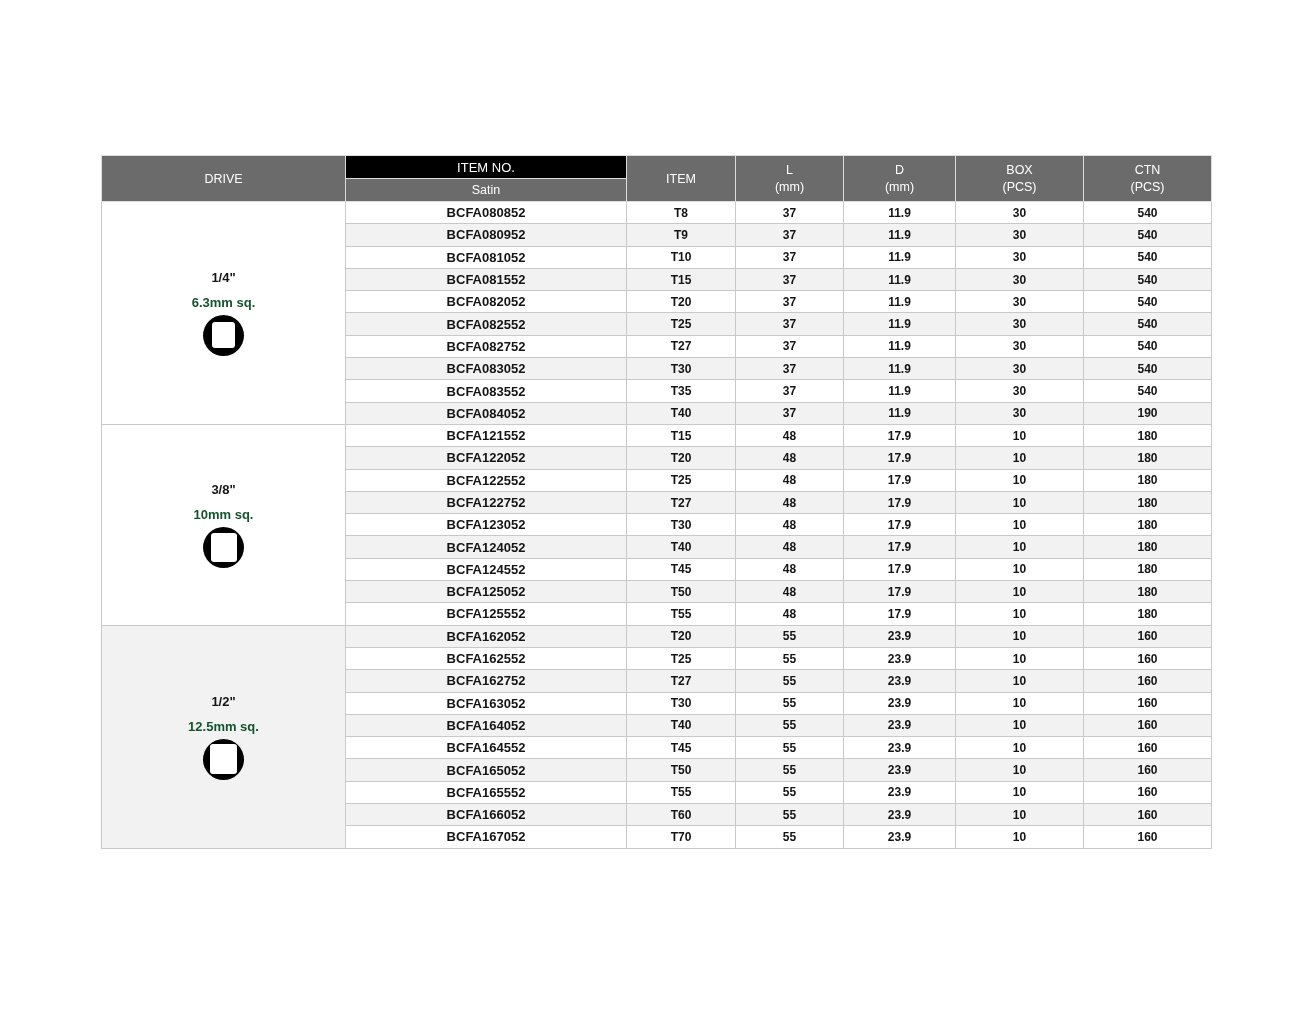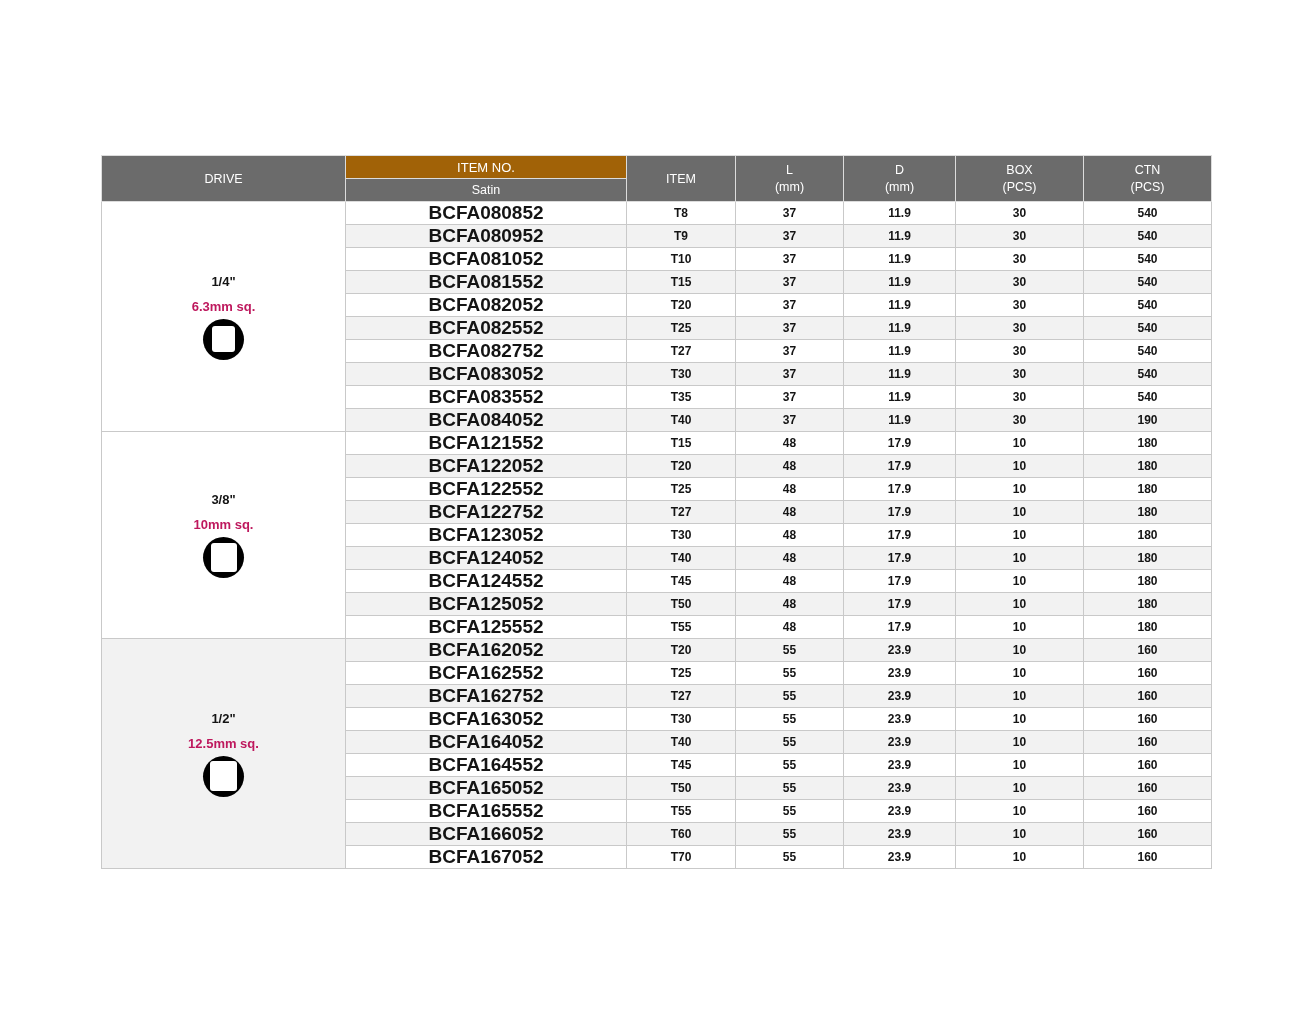--- a/index.html
+++ b/index.html
@@ -26,52 +26,52 @@
   thead tr { height: 23px; }
   thead th {
     color: #ffffff;
     font-weight: normal;
     font-size: 12.5px;
     border: 1px solid #dcdcdc;
     text-align: center;
     vertical-align: middle;
   }
   .th-gray  { background: #6b6b6b; }
-  .th-black { background: #a16207; font-size: 13px; }
+  .th-black { background: #000000; font-size: 13px; }
   .th-line  { line-height: 17px; }
 
   tbody tr { height: 22.3px; }
   tbody td {
     border: 1px solid #c9c9c9;
     text-align: center;
     vertical-align: middle;
     font-size: 12px;
     font-weight: bold;
     color: #141414;
     background: #ffffff;
   }
   tbody tr.row-odd td { background: #f2f2f2; }
-  tbody td.cell-item { font-size: 19px; }
+  tbody td.cell-item { font-size: 13px; }
 
   tbody td.drive-cell {
     background: #ffffff;
     vertical-align: middle;
     text-align: center;
     border-bottom: 1px solid #c9c9c9;
   }
   .drive-label {
     font-size: 13px;
     font-weight: bold;
     color: #141414;
     margin-bottom: 10px;
   }
   .drive-sub {
     font-size: 13px;
     font-weight: bold;
-    color: #be185d;
+    color: #14532d;
   }
   .drive-icon {
     width: 41px;
     height: 41px;
     border-radius: 50%;
     background: #000000;
     margin: 5px auto 0;
     display: flex;
     align-items: center;
     justify-content: center;

